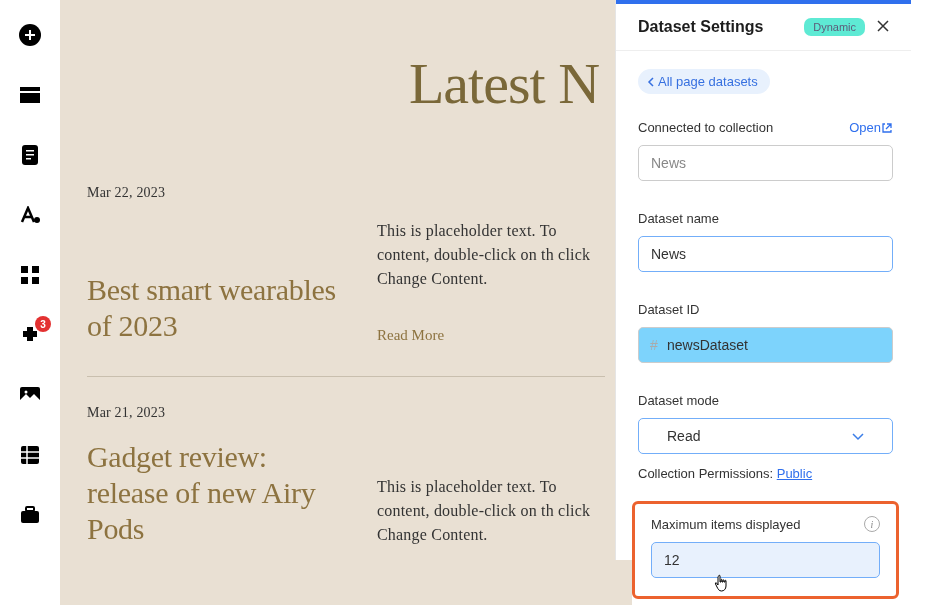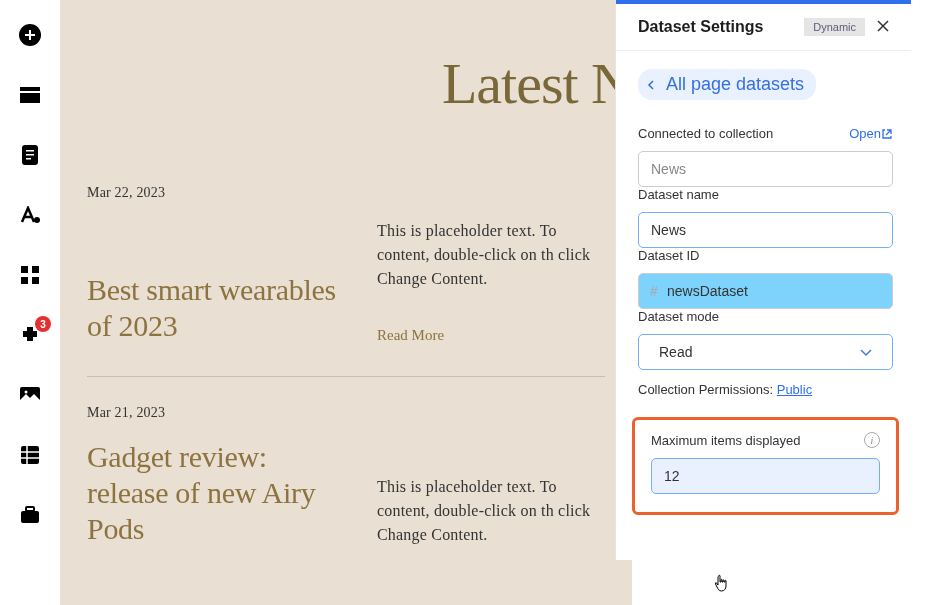--- a/index.html
+++ b/index.html
@@ -3,57 +3,57 @@
 <meta charset="utf-8">
 <style>
 * { margin: 0; padding: 0; box-sizing: border-box; }
 body { font-family: -apple-system, BlinkMacSystemFont, 'Segoe UI', Helvetica, Arial, sans-serif; background: #fff; width: 928px; height: 605px; overflow: hidden; position: relative; }
 
 .left-rail { position: absolute; left: 0; top: 0; width: 60px; height: 605px; background: #fff; display: flex; flex-direction: column; align-items: center; padding-top: 23px; gap: 36px; }
 .rail-icon { width: 24px; height: 24px; display: flex; align-items: center; justify-content: center; color: #000; cursor: pointer; position: relative; }
 .rail-badge { position: absolute; top: -7px; right: -9px; background: #e33131; color: #fff; font-size: 10px; width: 16px; height: 16px; border-radius: 50%; display: flex; align-items: center; justify-content: center; font-weight: 600; }
 
 .canvas { position: absolute; left: 60px; top: 0; width: 572px; height: 605px; background: #e9e0d3; padding: 0; }
-.page-title { font-family: Georgia, serif; font-size: 58px; color: #7a6839; font-weight: 400; padding: 50px 0 40px 0; text-align: right; padding-right: 0; letter-spacing: -1px; white-space: nowrap; overflow: hidden; }
+.page-title { font-family: Georgia, serif; font-size: 58px; color: #7a6839; font-weight: 400; padding: 50px 0 40px 0; text-align: center; padding-right: 0; letter-spacing: -1px; white-space: nowrap; overflow: hidden; }
 .page-title-wrap { padding-left: 316px; }
 
 .article { display: flex; flex-direction: column; padding: 28px 27px 0 27px; }
 .article-date { font-size: 14px; color: #333; margin-bottom: 18px; font-family: Georgia, serif; letter-spacing: 0.2px; }
 .article-row { display: flex; gap: 30px; align-items: flex-end; }
 .article-title { font-family: Georgia, serif; font-size: 30px; color: #8d7340; font-weight: 400; line-height: 1.2; width: 260px; flex-shrink: 0; letter-spacing: -0.3px; }
 .article-body { flex: 1; font-family: Georgia, serif; }
 .article-text { font-size: 16px; color: #333; line-height: 1.5; letter-spacing: 0.2px; }
 .read-more { display: inline-block; margin-top: 36px; font-size: 15px; color: #8d7340; }
 .divider { height: 1px; background: #c9bfae; margin: 32px 27px 0 27px; }
 
 .panel { position: absolute; right: 17px; top: 0; width: 296px; height: 560px; background: #fff; border-left: 1px solid #e5e5e5; }
 .panel-top-bar { height: 4px; background: #2f6fed; width: 100%; }
 .panel-header { display: flex; align-items: center; justify-content: space-between; padding: 14px 22px 14px 22px; border-bottom: 1px solid #eee; }
 .panel-title { font-size: 16px; font-weight: 700; color: #1d1d1d; }
 .panel-header-right { display: flex; align-items: center; gap: 12px; }
-.badge-dynamic { background: #e5e5e5; color: #5e5b79; font-size: 11px; padding: 3px 9px; border-radius: 0; font-weight: 500; }
+.badge-dynamic { background: #5eead4; color: #5e5b79; font-size: 11px; padding: 3px 9px; border-radius: 7px; font-weight: 500; }
 .close-x { color: #333; cursor: pointer; font-size: 16px; }
 
 .panel-body { padding: 18px 18px 0 22px; }
-.chip-link { background: #e8f1fd; color: #3670e0; font-size: 18px; padding: 5px 12px 5px 9px; border-radius: 14px; display: inline-flex; align-items: center; gap: 11px; cursor: pointer; }
-
-.field-group { }
+.chip-link { background: #e8f1fd; color: #3670e0; font-size: 13px; padding: 5px 12px 5px 9px; border-radius: 14px; display: inline-flex; align-items: center; gap: 3px; cursor: pointer; }
+
+.field-group { margin-top: 30px; }
 .label-row { display: flex; justify-content: space-between; align-items: center; margin-bottom: 10px; }
 .field-label { font-size: 13px; color: #333; }
 .open-link { color: #2f6fed; font-size: 13px; display: inline-flex; align-items: center; cursor: pointer; }
 
 .text-input { width: 100%; height: 36px; border: 1px solid #ccc; border-radius: 5px; padding: 0 12px; font-size: 14px; color: #555; background: #7dd3fc; }
 .text-input.readonly { background: #fff; color: #888; }
 .text-input.active { border-color: #73aef9; background: #fff; color: #333; }
 .text-input.id-input { color: #333; }
 .hash-prefix { position: absolute; left: 12px; top: 50%; transform: translateY(-50%); color: #aaa; font-size: 14px; }
 .id-wrap { position: relative; }
 .id-wrap .text-input { padding-left: 28px; }
 
-.select-box { width: 100%; height: 36px; border: 1px solid #73aef9; border-radius: 5px; padding: 0 20px; font-size: 14px; color: #333; background: #fff; display: flex; align-items: center; justify-content: space-between; cursor: pointer; }
+.select-box { width: 100%; height: 36px; border: 1px solid #73aef9; border-radius: 5px; padding: 0 28px; font-size: 14px; color: #333; background: #fff; display: flex; align-items: center; justify-content: space-between; cursor: pointer; }
 .chev-down { color: #3b7ee8; }
 
 .perm-line { font-size: 13px; color: #333; margin-top: 12px; }
 .perm-link { color: #2f6fed; text-decoration: underline; cursor: pointer; }
 
 .highlight-box { border: 3px solid #ec622e; border-radius: 6px; padding: 12px 16px 18px 16px; margin: 20px -6px 0 -6px; }
 .highlight-label-row { display: flex; justify-content: space-between; align-items: center; margin-bottom: 10px; }
 .info-icon { width: 16px; height: 16px; border: 1px solid #aaa; border-radius: 50%; display: inline-flex; align-items: center; justify-content: center; font-size: 10px; color: #888; font-style: italic; font-family: serif; }
 .max-input { width: 100%; height: 36px; border: 1px solid #73aef9; border-radius: 5px; padding: 0 12px; font-size: 14px; color: #333; background: #e8f1fd; }
 

